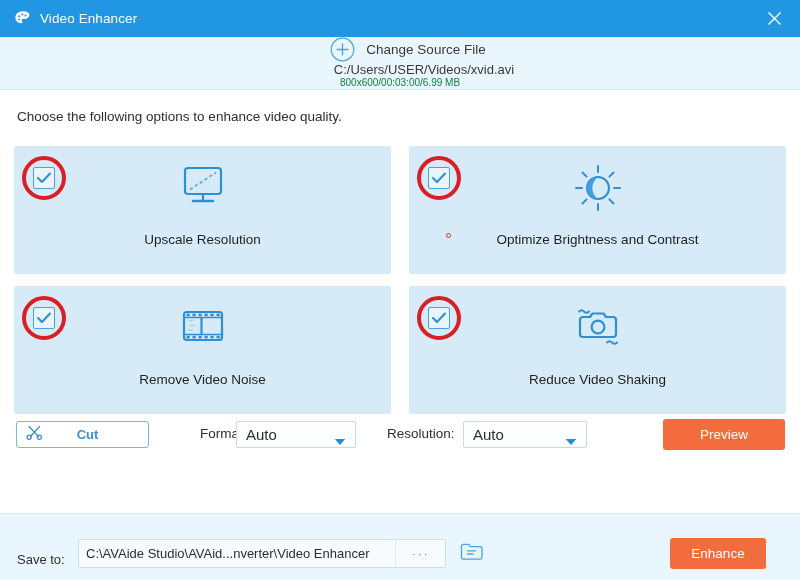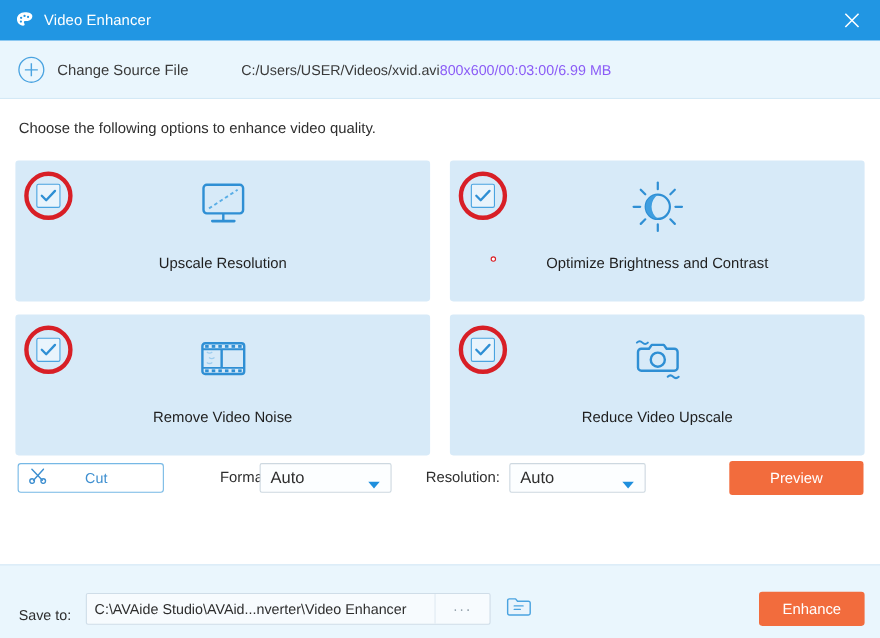--- a/index.html
+++ b/index.html
@@ -59,41 +59,42 @@
   
   .sourcebar {
     position: absolute;
     left: 0; top: 37px;
     width: 800px; height: 53px;
     background: #eaf6fd;
     border-bottom: 1px solid #d4e9f6;
     box-sizing: border-box;
     display: flex;
     align-items: center;
+    flex-direction: column;
   }
   .change-source {
     display: flex;
     align-items: center;
     gap: 11px;
     margin-left: 16px;
     cursor: pointer;
   }
   .plus-icon { width: 25px; height: 25px; display: block; }
   .change-source-label {
     font-size: 13.5px;
     color: #3a3a3a;
   }
   .file-path {
     margin-left: 48px;
     font-size: 13px;
     color: #3a3a3a;
   }
   .file-meta {
-    font-size: 13px;
-    color: #8b5cf6;
+    font-size: 10px;
+    color: #15803d;
   }
 
   
   .content {
     position: absolute;
     left: 0; top: 91px;
     width: 800px; height: 410px;
     background: #ffffff;
   }
   .instruction {
@@ -193,20 +194,21 @@
     align-items: center;
     cursor: pointer;
   }
   .scissors { margin-left: 9px; display: block; }
   .cut-label {
     flex: 1;
     text-align: center;
     font-size: 13px;
     color: #3e8fd0;
     margin-right: 16px;
+    font-weight: bold;
   }
   .field-label {
     position: absolute;
     font-size: 13.5px;
     color: #2e2e2e;
     top: 13px;
   }
   .label-format { left: 200px; }
   .label-resolution { left: 387px; }
   .dropdown {
@@ -300,21 +302,21 @@
     position: absolute;
     left: 458px; top: 27px;
     width: 26px; height: 24px;
     display: flex;
     align-items: center;
     justify-content: center;
     cursor: pointer;
   }
   .enhance-btn {
     position: absolute;
-    left: 690px; top: 24px;
+    left: 670px; top: 24px;
     width: 96px; height: 31px;
     background: #f26c3d;
     border-radius: 3px;
     color: #ffffff;
     font-size: 13.5px;
     display: flex;
     align-items: center;
     justify-content: center;
     cursor: pointer;
   }
@@ -466,21 +468,21 @@
           </div>
         </div>
         <div class="card-icon">
           <svg width="54" height="46" viewBox="0 0 54 46" xmlns="http://www.w3.org/2000/svg">
             <path d="M12 13 h7 l2.5-3.5 h11 L35 13 h7 a3 3 0 0 1 3 3 v14 a3 3 0 0 1 -3 3 H12 a3 3 0 0 1 -3 -3 V16 a3 3 0 0 1 3 -3 z" fill="none" stroke="#2f8fd4" stroke-width="2.2" stroke-linejoin="round"></path>
             <circle cx="27" cy="23" r="6.4" fill="none" stroke="#2f8fd4" stroke-width="2.2"></circle>
             <path d="M8 7.5 q2.5-2.5 5 0 q2.5 2.5 5 0" stroke="#2f8fd4" stroke-width="1.8" fill="none" stroke-linecap="round"></path>
             <path d="M36 38.5 q2.5-2.5 5 0 q2.5 2.5 5 0" stroke="#2f8fd4" stroke-width="1.8" fill="none" stroke-linecap="round"></path>
           </svg>
         </div>
-        <div class="card-label">Reduce Video Upscale</div>
+        <div class="card-label">Reduce Video Shaking</div>
       </div>
 
     </div>
 
     <div class="controls">
       <div class="cut-btn">
         <span class="scissors">
           <svg width="17" height="15" viewBox="0 0 17 15" xmlns="http://www.w3.org/2000/svg">
             <path d="M3 1.5 L12.5 11.5 M13.5 1.5 L4.5 11.5" stroke="#3e8fd0" stroke-width="1.3" fill="none" stroke-linecap="round"></path>
             <circle cx="3.2" cy="12.3" r="2.1" fill="none" stroke="#3e8fd0" stroke-width="1.3"></circle>

